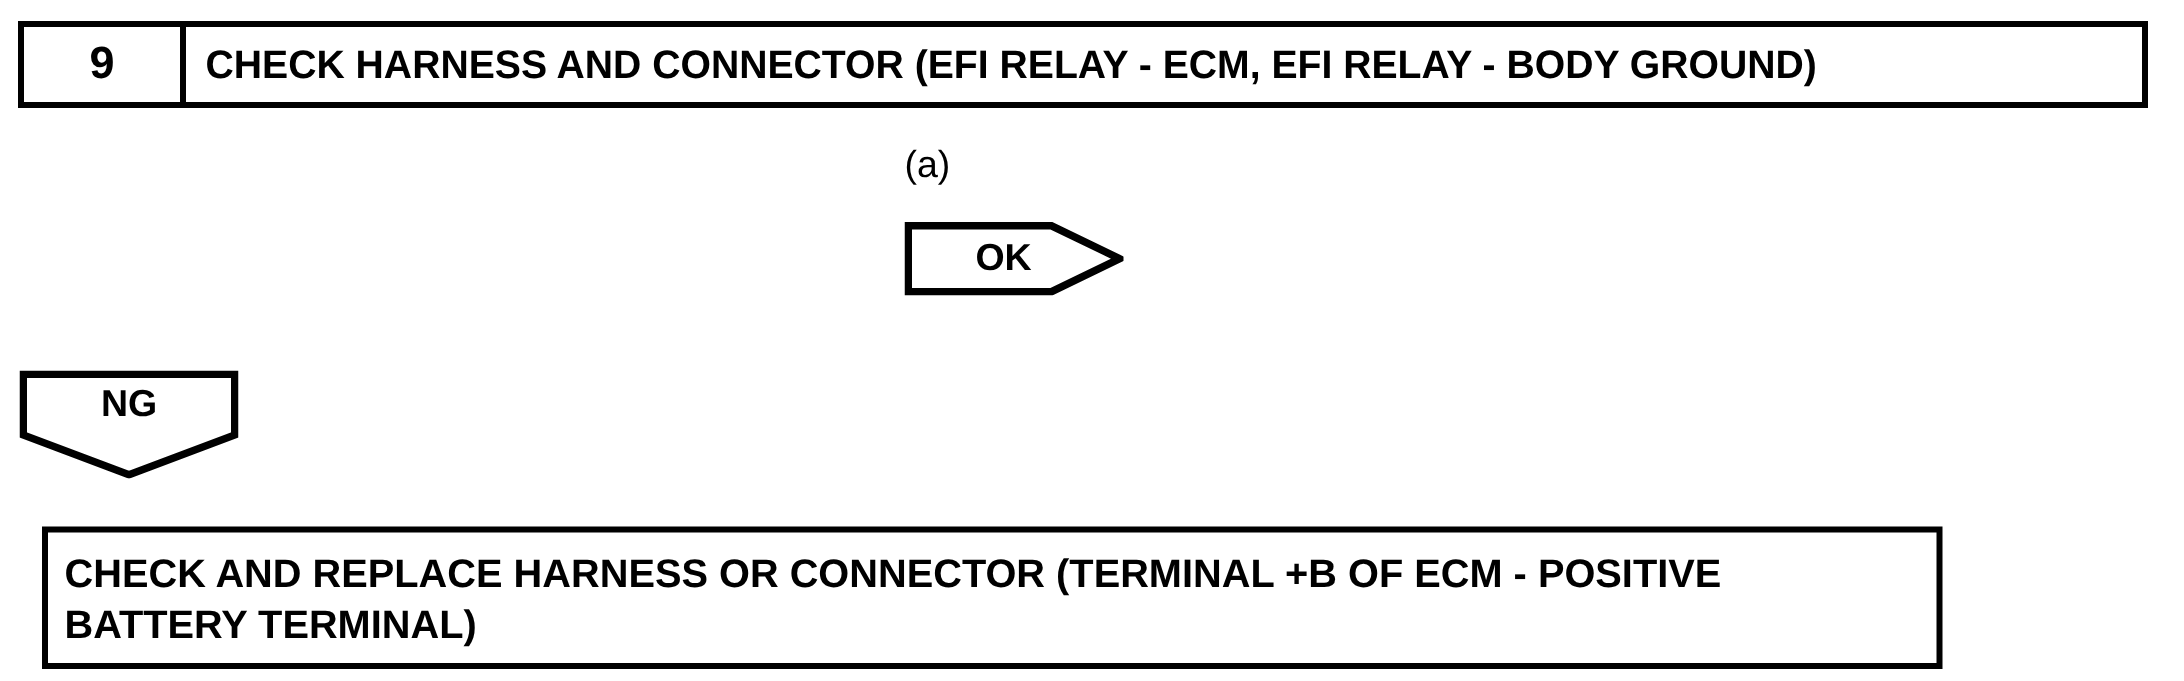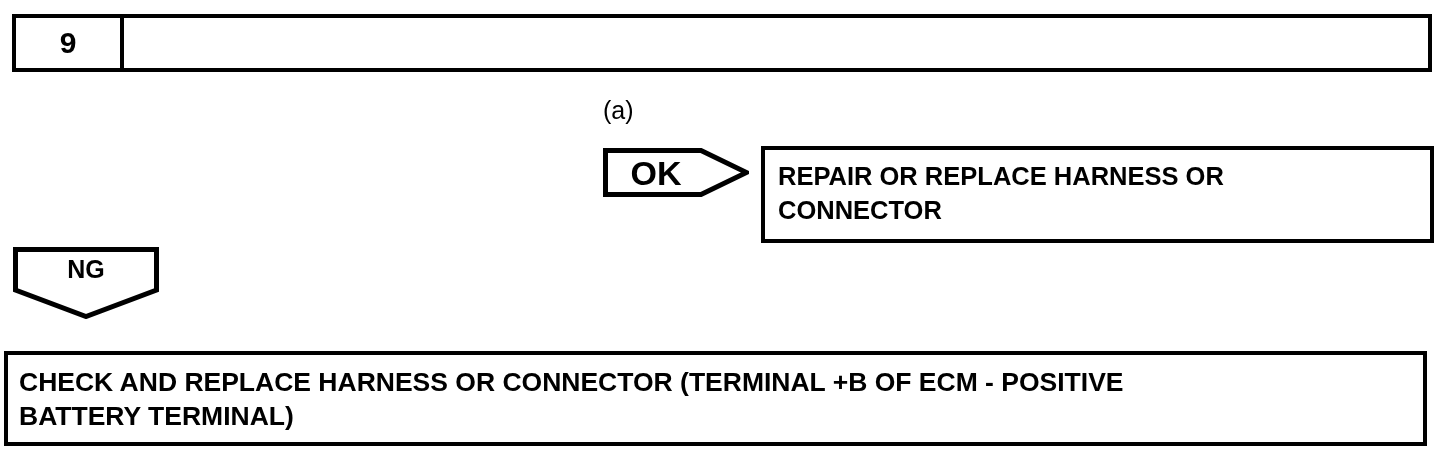--- a/index.html
+++ b/index.html
@@ -87,28 +87,28 @@
     width: 146px;
     height: 49px;
   }
   .ok-arrow svg {
     display: block;
     width: 146px;
     height: 49px;
   }
   .ok-arrow-label {
     position: absolute;
-    left: 3px;
+    left: 16px;
     top: 0;
     width: 100px;
     height: 49px;
     display: flex;
     align-items: center;
     justify-content: center;
-    font-size: 34px;
+    font-size: 25px;
     font-weight: bold;
     line-height: 1;
   }
 
   
   .result-box {
     position: absolute;
     left: 761px;
     top: 146px;
     width: 673px;
@@ -149,23 +149,23 @@
     justify-content: center;
     font-size: 25px;
     font-weight: bold;
     line-height: 1;
     text-align: right;
   }
 
   
   .final-box {
     position: absolute;
-    left: 4px;
+    left: 28px;
     top: 351px;
-    width: 1423px;
+    width: 1267px;
     height: 95px;
     box-sizing: border-box;
     border: 4px solid #000000;
     background: #ffffff;
     padding: 10px 0 0 11px;
   }
   .final-box-text {
     font-size: 26.5px;
     font-weight: bold;
     line-height: 1.3;
@@ -173,38 +173,37 @@
   }
 </style>
 </head>
 <body>
 
 <div id="page">
 
   <div class="step-header">
     <div class="step-number-cell">
       <span class="step-number-text">9</span>
+    </div>
+    <div class="step-title-cell">
+      <span class="step-title-text">CHECK HARNESS AND CONNECTOR (EFI RELAY - ECM, EFI RELAY - BODY GROUND)</span>
     </div>
   </div>
 
   <div class="procedure-line">
     <span class="procedure-marker">(a)</span>
   </div>
 
   <div class="ok-arrow">
     <svg viewBox="0 0 146 49" xmlns="http://www.w3.org/2000/svg">
       <polygon points="2.5,2.5 98,2.5 143.5,24.5 98,46.5 2.5,46.5" fill="#ffffff" stroke="#000000" stroke-width="5" stroke-linejoin="miter"></polygon>
     </svg>
     <span class="ok-arrow-label">OK</span>
   </div>
 
-  <div class="result-box">
-    <div class="result-box-text">REPAIR OR REPLACE HARNESS OR
-CONNECTOR</div>
-  </div>
 
   <div class="ng-arrow">
     <svg viewBox="0 0 146 72" xmlns="http://www.w3.org/2000/svg">
       <polygon points="2.5,2.5 143.5,2.5 143.5,43 73,69.5 2.5,43" fill="#ffffff" stroke="#000000" stroke-width="5" stroke-linejoin="miter"></polygon>
     </svg>
     <span class="ng-arrow-label">NG</span>
   </div>
 
   <div class="final-box">
     <div class="final-box-text">CHECK AND REPLACE HARNESS OR CONNECTOR (TERMINAL +B OF ECM - POSITIVE

